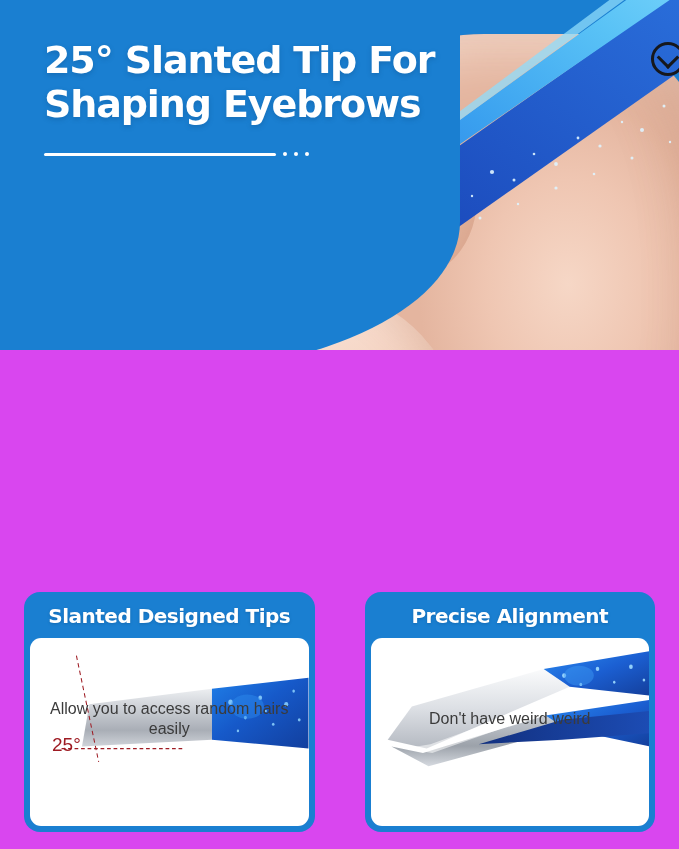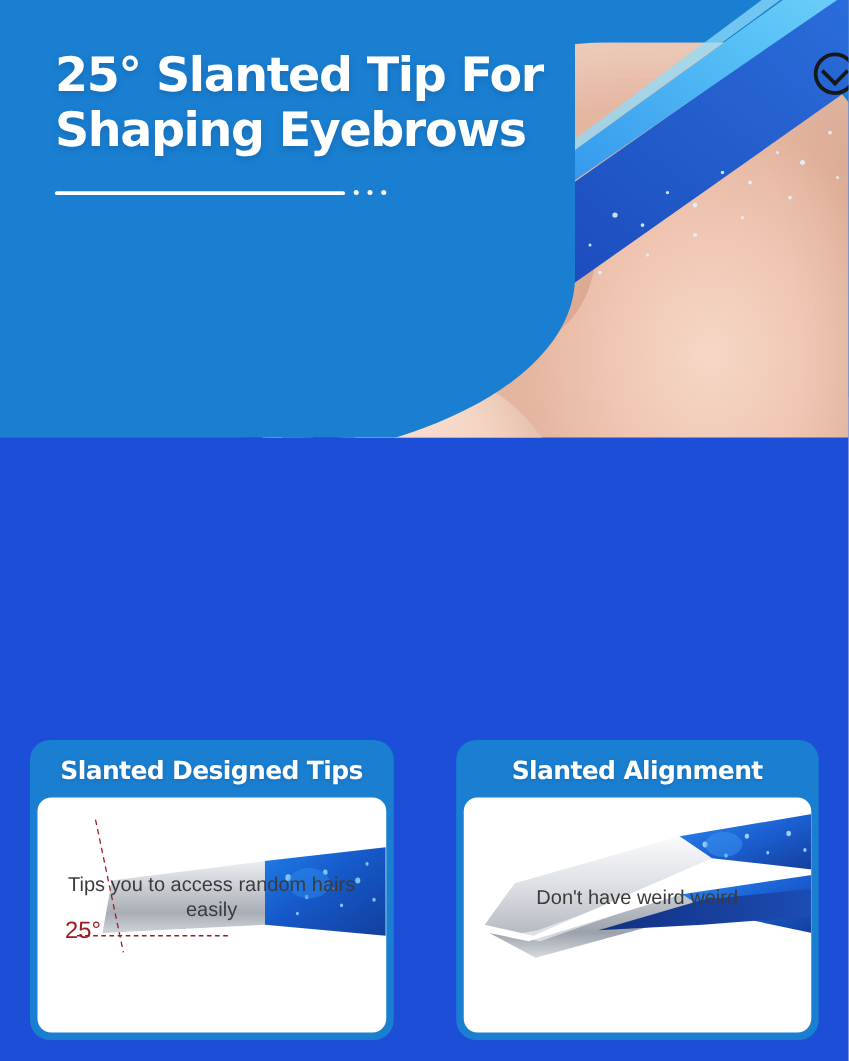--- a/index.html
+++ b/index.html
@@ -8,21 +8,21 @@
   html, body {
     width:679px; height:849px;
     background:#ffffff;
     font-family:"Liberation Sans", sans-serif;
     overflow:hidden;
   }
 
   #page {
     position:relative;
     width:679px; height:849px;
-    background:#1d4ed8;
+    background:#d946ef;
     overflow:hidden;
   }
 
   
   .hero {
     position:absolute;
     left:0; top:0;
     width:679px; height:350px;
     overflow:hidden;
   }
@@ -425,26 +425,26 @@
           <ellipse cx="234" cy="62" rx="18" ry="11" fill="#2f8ef0" opacity=".45"></ellipse>
 
           <g stroke="#9e1b23" stroke-width="1.1" stroke-dasharray="4 3" fill="none">
             <line x1="50" y1="16" x2="74" y2="112"></line>
             <line x1="34" y1="100" x2="164" y2="100"></line>
           </g>
         </svg>
 
         <span class="angle-label">25°</span>
 
-        <p class="card-caption">Tips you to access random hairs easily</p>
+        <p class="card-caption">Allow you to access random hairs easily</p>
       </div>
     </article>
 
     <article class="card">
-      <h2 class="card-title">Slanted Alignment</h2>
+      <h2 class="card-title">Precise Alignment</h2>
 
       <div class="card-body">
         <svg class="card-art" viewBox="0 0 300 170" preserveAspectRatio="none">
           <defs>
             <linearGradient id="c2SteelTop" x1="0" y1="0" x2="0" y2="1">
               <stop offset="0%" stop-color="#fafbfc"></stop>
               <stop offset="50%" stop-color="#dcdfe4"></stop>
               <stop offset="100%" stop-color="#b4b9c1"></stop>
             </linearGradient>
             <linearGradient id="c2SteelBot" x1="0" y1="0" x2="0" y2="1">

